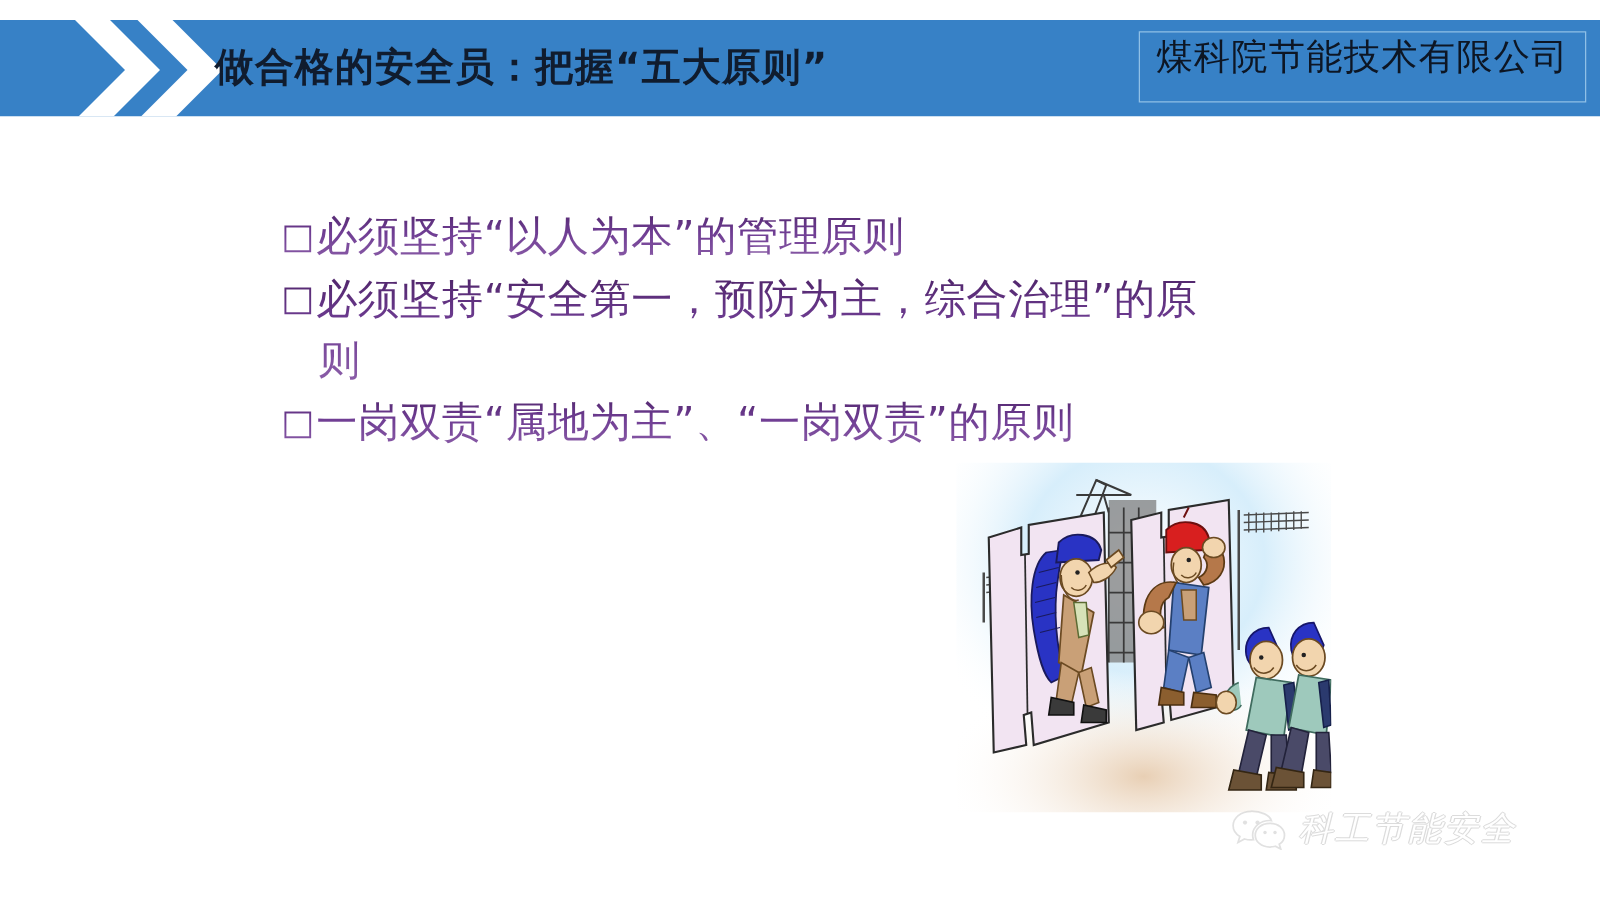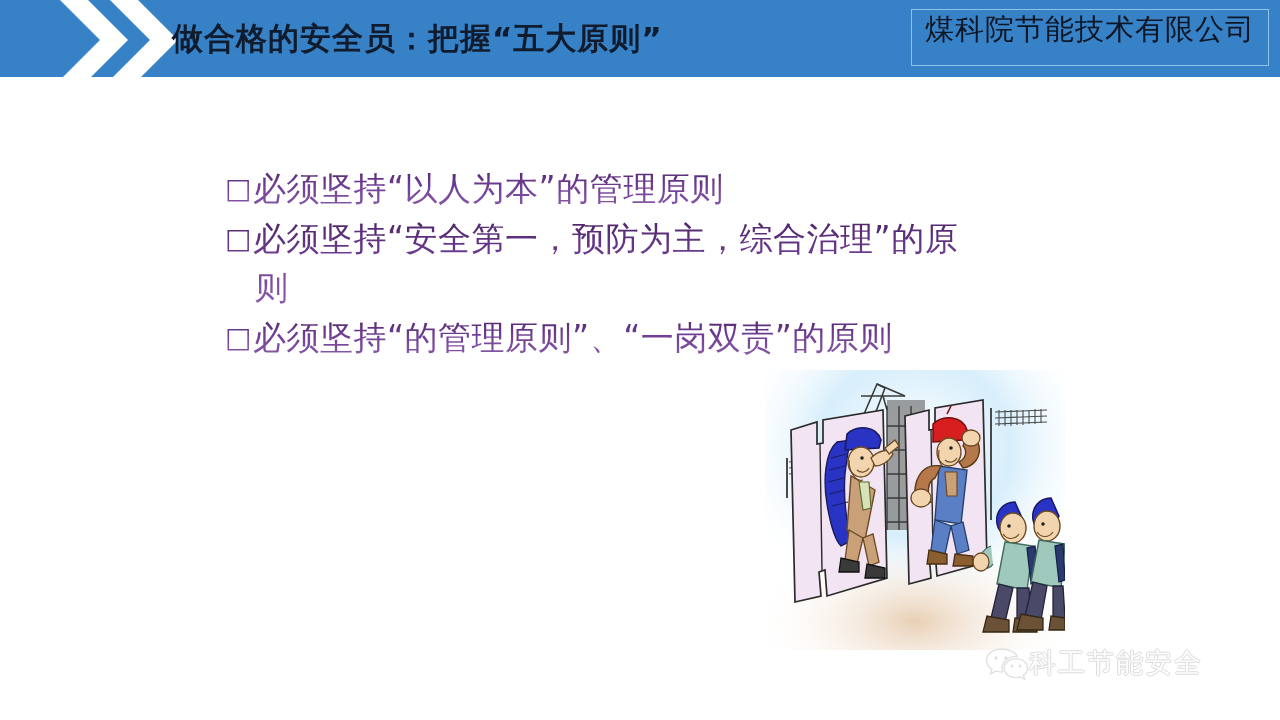--- a/index.html
+++ b/index.html
@@ -12,21 +12,21 @@
     background: #ffffff;
     font-family: "DejaVu Sans", "Liberation Sans", sans-serif;
     overflow: hidden;
     position: relative;
   }
 
   
   .header-bar {
     position: absolute;
     left: 0;
-    top: 0;
+    top: 16px;
     width: 1280px;
     height: 77px;
     background: #3781c6;
     overflow: hidden;
   }
   .chevrons {
     position: absolute;
     left: 50px;
     top: -6px;
     width: 140px;
@@ -143,21 +143,23 @@
 
   
   .watermark {
     position: absolute;
     left: 985px;
     top: 642px;
     width: 270px;
     height: 42px;
     display: flex;
     align-items: center;
+    gap: 10px;
     opacity: 0.62;
+    font-style: italic;
   }
   .watermark .wm-text {
     font-size: 27px;
     color: #ffffff;
     letter-spacing: 2px;
     white-space: nowrap;
     text-shadow:
       0 0 1px #b9b9b9,
       1px 0 0 #c9c9c9,
       -1px 0 0 #c9c9c9,
@@ -191,21 +193,21 @@
         <span class="marker">□</span><span class="btext">必须坚持“以人为本”的管理原则</span>
       </span>
     </div>
     <div class="bullet-item">
       <span class="bullet-wrap">
         <span class="marker">□</span><span class="btext">必须坚持“安全第一，预防为主，综合治理”的原则</span>
       </span>
     </div>
     <div class="bullet-item">
       <span class="bullet-wrap">
-        <span class="marker">□</span><span class="btext">必须坚持“的管理原则”、“一岗双责”的原则</span>
+        <span class="marker">□</span><span class="btext">一岗双责“属地为主”、“一岗双责”的原则</span>
       </span>
     </div>
   </div>
 
   <svg class="illustration" viewBox="0 0 300 280">
     <defs>
       <radialGradient id="glowTop" cx="50%" cy="28%" r="62%">
         <stop offset="0%" stop-color="#ffffff"></stop>
         <stop offset="52%" stop-color="#d7eefb"></stop>
         <stop offset="100%" stop-color="#ffffff" stop-opacity="0"></stop>

